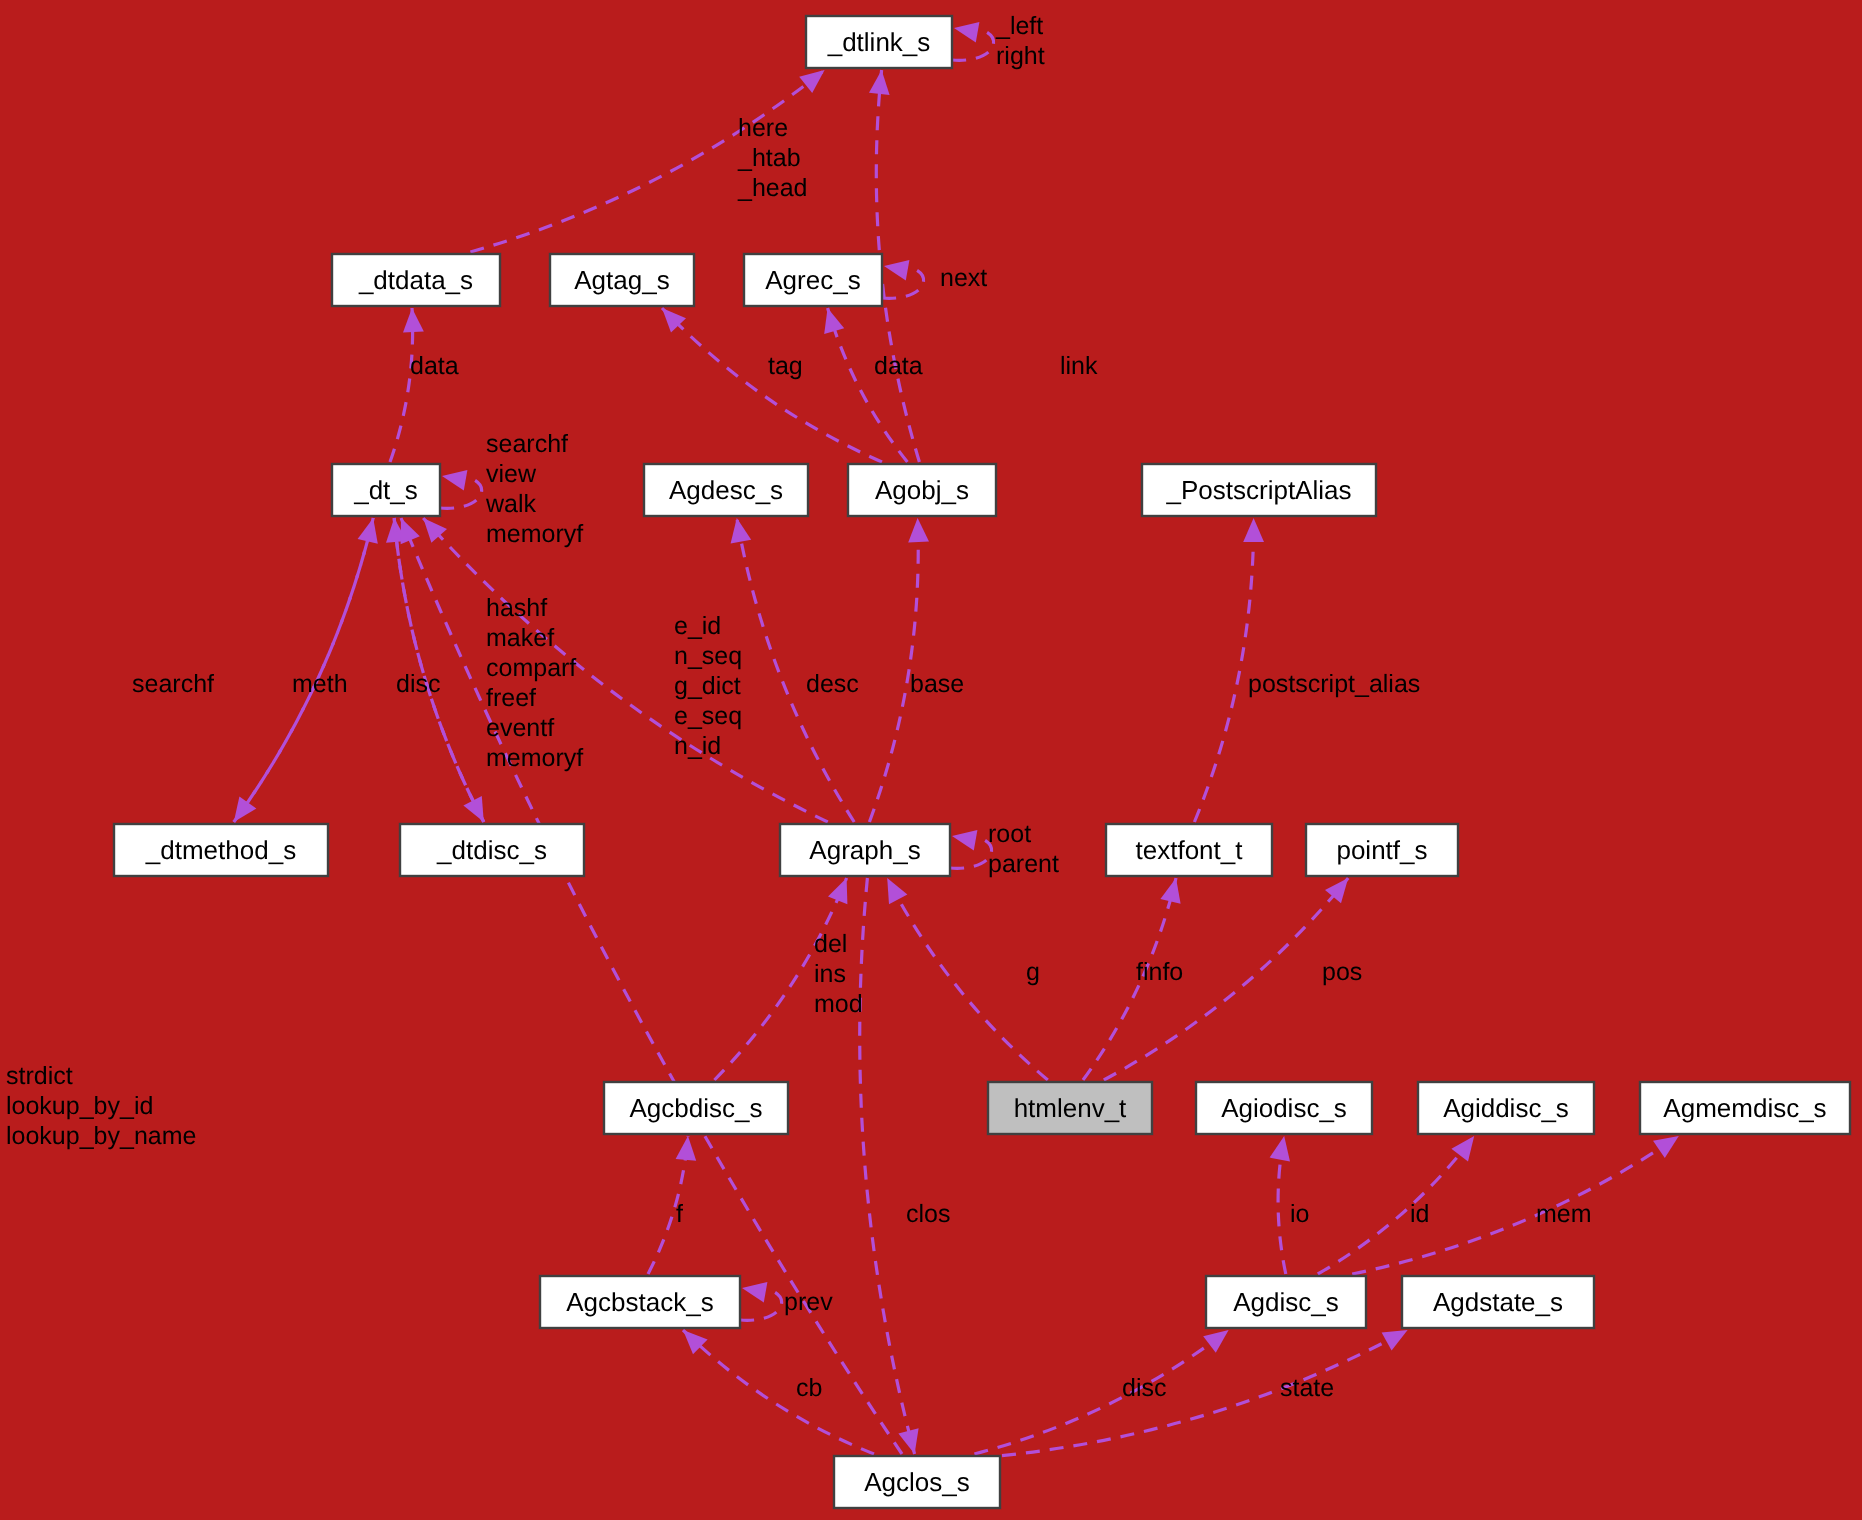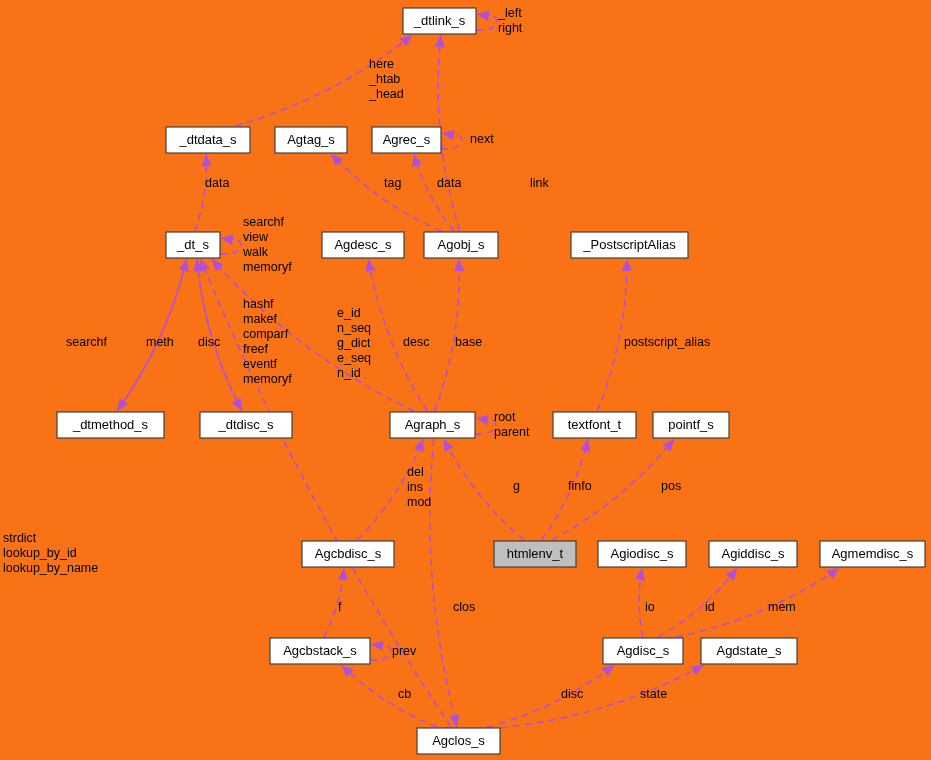--- a/index.html
+++ b/index.html
@@ -1,18 +1,18 @@
 <!DOCTYPE html>
 <html><head>
 <meta charset="utf-8">
 <style>
   html,body{margin:0;padding:0;background:#ffffff;}
   body{width:931px;height:760px;overflow:hidden;
        font-family:"Liberation Sans","DejaVu Sans",sans-serif;}
-  #diagram{position:relative;width:931px;height:760px;background:#f97316;}
+  #diagram{position:relative;width:931px;height:760px;background:#b91c1c;}
   #diagram svg{position:absolute;left:0;top:0;}
   .node-rect{fill:#ffffff;stroke:#404040;stroke-width:1.2;}
   .node-rect.focus{fill:#bfbfbf;}
   .node-label{font-family:"Liberation Sans","DejaVu Sans",sans-serif;
               font-size:13px;fill:#000000;text-anchor:middle;dominant-baseline:middle;}
   .edge{fill:none;stroke:#b24fd8;stroke-width:1.6;stroke-dasharray:7,5;}
   .arrowhead{fill:#b24fd8;stroke:none;}
   .edge-label{font-family:"Liberation Sans","DejaVu Sans",sans-serif;
               font-size:12.5px;fill:#000000;}
 </style>

